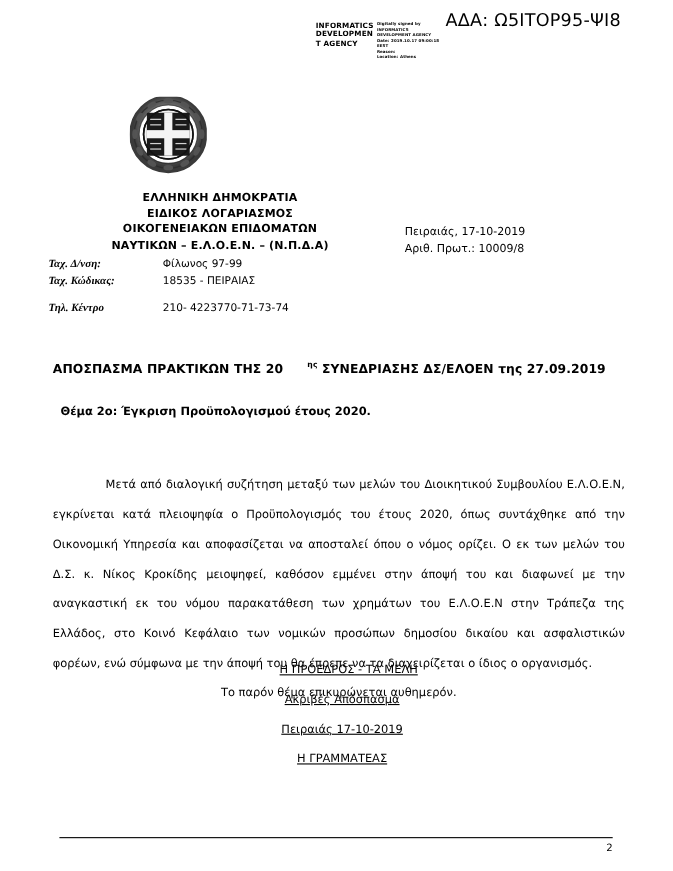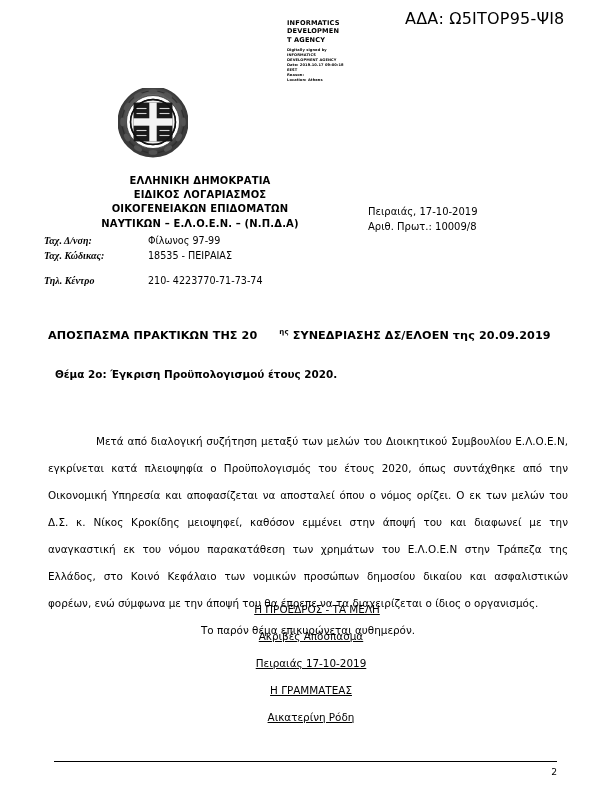--- a/index.html
+++ b/index.html
@@ -33,21 +33,20 @@
     white-space: nowrap;
   }
 
   .sig-stamp {
     position: absolute;
     top: 19px;
     left: 287px;
     display: flex;
     align-items: flex-start;
     gap: 3px;
-    flex-direction: column;
   }
   .sig-stamp-left {
     font-size: 6.6px;
     font-weight: bold;
     line-height: 1.28;
     letter-spacing: 0.15px;
     white-space: nowrap;
   }
   .sig-stamp-right {
     font-size: 3.6px;
@@ -307,34 +306,33 @@
         <td class="val">18535 - ΠΕΙΡΑΙΑΣ</td>
       </tr>
       <tr class="r3">
         <td class="lbl">Τηλ. Κέντρο</td>
         <td class="val">210- 4223770-71-73-74</td>
       </tr>
     </tbody>
   </table>
 
   <div class="doc-title">
-    <span>ΑΠΟΣΠΑΣΜΑ ΠΡΑΚΤΙΚΩΝ ΤΗΣ 20</span><sup>ης</sup><span> ΣΥΝΕΔΡΙΑΣΗΣ ΔΣ/ΕΛΟΕΝ της 20.09.2019</span>
+    <span>ΑΠΟΣΠΑΣΜΑ ΠΡΑΚΤΙΚΩΝ ΤΗΣ 20</span><sup>ης</sup><span> ΣΥΝΕΔΡΙΑΣΗΣ ΔΣ/ΕΛΟΕΝ της 27.09.2019</span>
   </div>
 
   <div class="doc-subject">Θέμα 2ο: Έγκριση Προϋπολογισμού έτους 2020.</div>
 
   <div class="body-block">
     <p class="body-para">Μετά από διαλογική συζήτηση μεταξύ των μελών του Διοικητικού Συμβουλίου Ε.Λ.Ο.Ε.Ν, εγκρίνεται κατά πλειοψηφία ο Προϋπολογισμός του έτους 2020, όπως συντάχθηκε από την Οικονομική Υπηρεσία και αποφασίζεται να αποσταλεί όπου ο νόμος ορίζει. Ο εκ των μελών του Δ.Σ. κ. Νίκος Κροκίδης μειοψηφεί, καθόσον εμμένει στην άποψή του και διαφωνεί με την αναγκαστική εκ του νόμου παρακατάθεση των χρημάτων του Ε.Λ.Ο.Ε.Ν στην Τράπεζα της Ελλάδος, στο Κοινό Κεφάλαιο των νομικών προσώπων δημοσίου δικαίου και ασφαλιστικών φορέων, ενώ σύμφωνα με την άποψή του θα έπρεπε να τα διαχειρίζεται ο ίδιος ο οργανισμός.</p>
     <p class="body-para no-indent">Το παρόν θέμα επικυρώνεται αυθημερόν.</p>
   </div>
 
   <div class="sign-block">
     <div class="sign-line l1">Η ΠΡΟΕΔΡΟΣ  - ΤΑ ΜΕΛΗ</div>
     <div class="sign-line l2">Ακριβές Απόσπασμα</div>
     <div class="sign-line l3">Πειραιάς 17-10-2019</div>
     <div class="sign-line l4">Η ΓΡΑΜΜΑΤΕΑΣ</div>
-    <div class="sign-line l5">Αικατερίνη Ρόδη</div>
   </div>
 
   <div class="footer-rule"></div>
   <div class="page-number">2</div>
 
 </div>
 
 </body></html>

